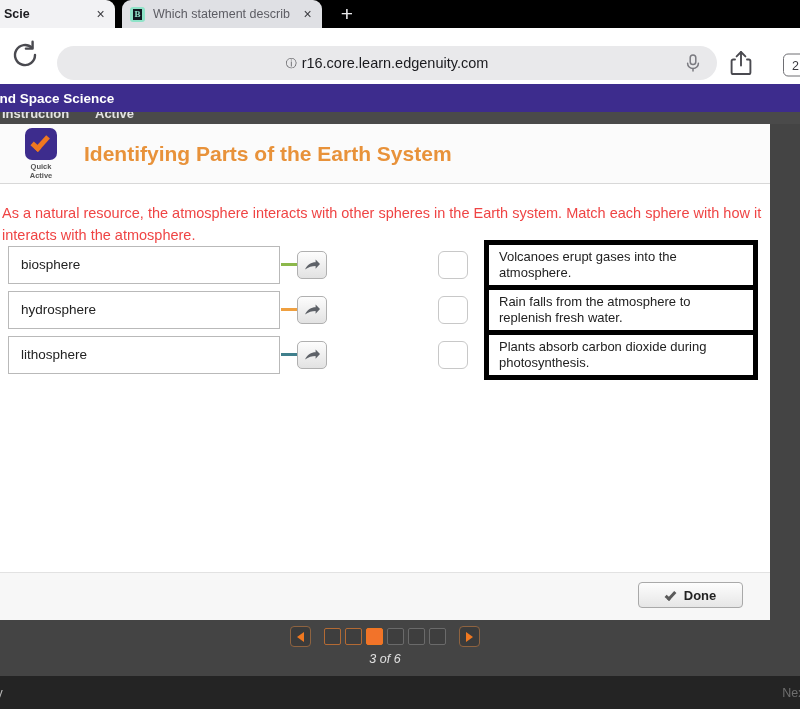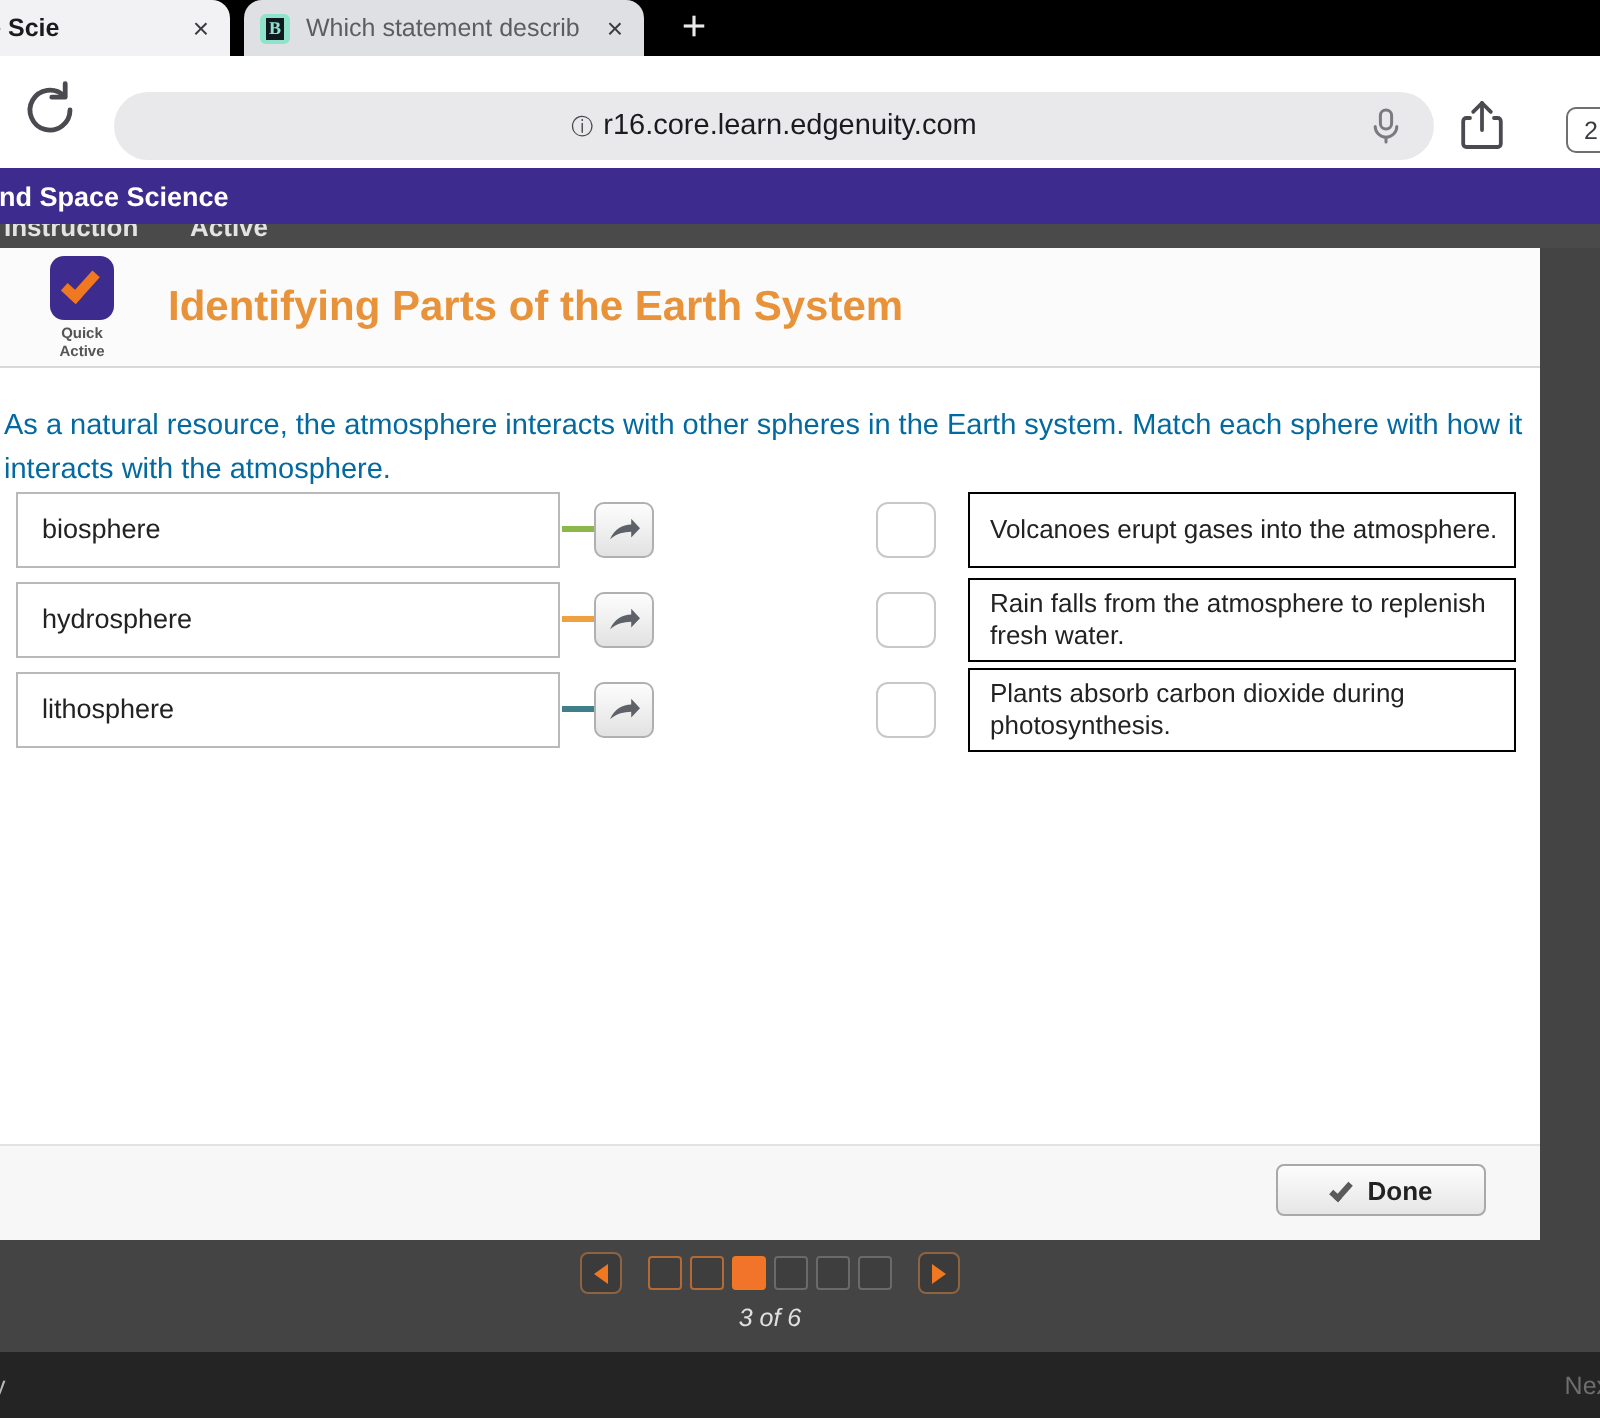--- a/index.html
+++ b/index.html
@@ -141,21 +141,21 @@
     line-height: 9px; text-align: center; margin-top: 2px;
   }
   .lesson-title {
     margin-left: 22px; font-size: 21px; font-weight: bold; color: #e8923a;
   }
 
   
   .prompt {
     position: absolute; left: 0; top: 78px; width: 766px;
     padding: 0 4px 0 2px;
-    font-size: 14.5px; color: #0369a1; line-height: 22px;
+    font-size: 14.5px; color: #ef4444; line-height: 22px;
   }
 
   
   .match-area { position: absolute; left: 0; top: 118px; width: 686px; }
   .match-row {
     position: relative; height: 45px; margin-bottom: 0;
     display: flex; align-items: center;
   }
 
   .term-card {
@@ -173,21 +173,21 @@
     background: linear-gradient(#fdfdfd, #e2e2e2);
     display: flex; align-items: center; justify-content: center;
   }
 
   .drop-box {
     position: absolute; left: 438px; width: 30px; height: 28px;
     border: 1px solid #c8c8c8; border-radius: 6px; background: #fff;
   }
   .stmt-card {
     position: absolute; left: 484px; width: 274px; min-height: 38px;
-    border: 1px solid #000000; background: #fff;
+    border: 5px solid #000000; background: #fff;
     display: flex; align-items: center; padding: 4px 8px 4px 10px;
     font-size: 13px; color: #222; line-height: 16px;
   }
 
   
   .done-bar {
     position: absolute; left: 0; bottom: 0; width: 770px; height: 48px;
     background: #f7f7f7; border-top: 1px solid #e2e2e2;
   }
   .done-btn {

